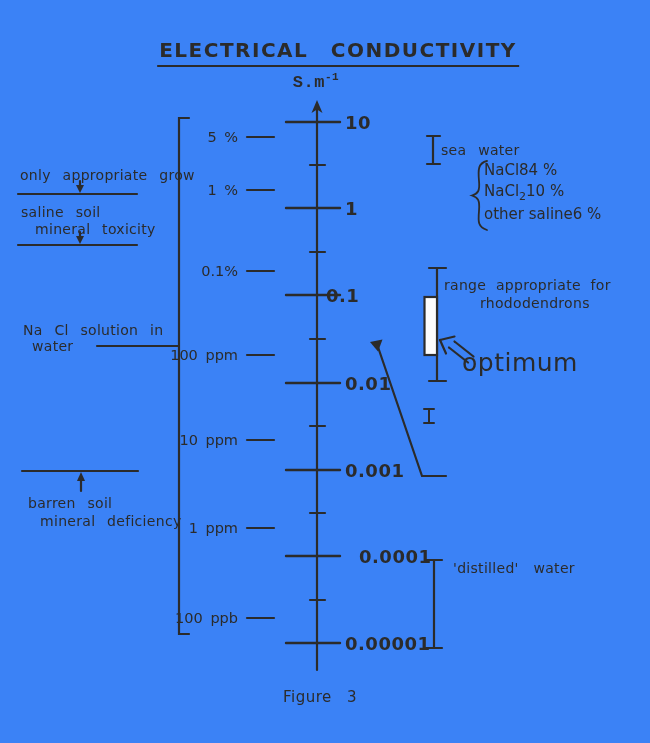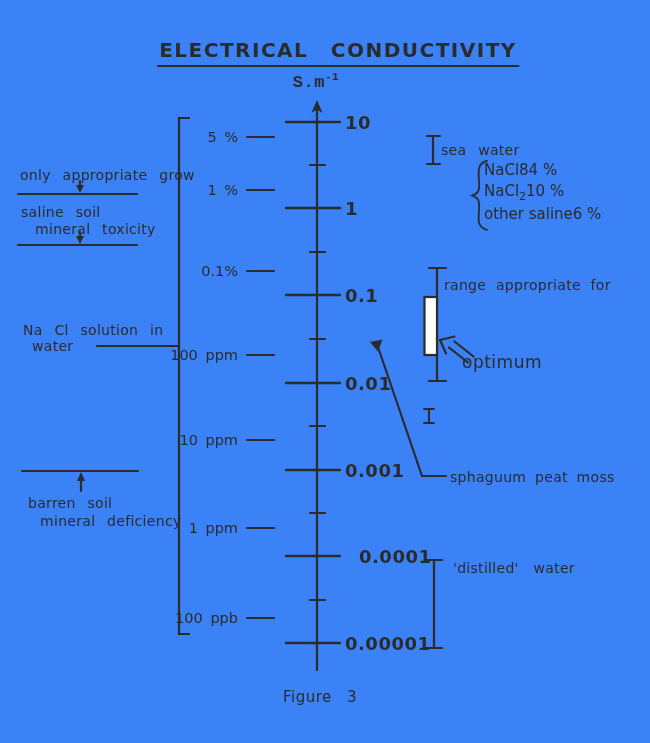--- a/index.html
+++ b/index.html
@@ -14,21 +14,21 @@
   #title{
     position:absolute;left:338px;top:38px;transform:translateX(-50%);
     font-size:20px;font-weight:bold;letter-spacing:1.5px;word-spacing:14px;
     border-bottom:2.5px solid #2b2b2b;padding:0 2px 3px 2px;white-space:nowrap;
   }
   #unit{position:absolute;left:316px;top:71px;transform:translateX(-50%);font-size:17px;font-weight:bold;letter-spacing:.5px;font-family:Liberation Mono, monospace;}
   #unit sup{font-size:11px;}
   svg{position:absolute;left:0;top:0;}
   .comp-row{position:absolute;left:484px;transform:translateY(-50%);width:132px;display:flex;font-size:15px;}
   .comp-row sub{font-size:11px;}
-  #optimum{font-size:17px;letter-spacing:.5px;}
+  #optimum{font-size:25px;letter-spacing:.5px;}
   #figcap{position:absolute;left:320px;top:688px;transform:translateX(-50%);font-size:15px;word-spacing:10px;letter-spacing:.5px;text-align:right;}
 </style>
 </head>
 <body>
 
 <div id="figure">
 
   <div id="title">ELECTRICAL CONDUCTIVITY</div>
   <div id="unit"><span>S.m</span><sup>-1</sup></div>
 
@@ -117,21 +117,21 @@
       <g>
         <line x1="434" y1="560" x2="434" y2="648"></line>
         <line x1="426" y1="560" x2="442" y2="560"></line>
         <line x1="426" y1="648" x2="442" y2="648"></line>
       </g>
     </g>
   </svg>
 
   <div class="txt ticklab" style="left:345px;top:122px">10</div>
   <div class="txt ticklab" style="left:345px;top:208px">1</div>
-  <div class="txt ticklab" style="left:345px;top:295px">0.1</div>
+  <div class="txt ticklab" style="left:326px;top:295px">0.1</div>
   <div class="txt ticklab" style="left:345px;top:383px">0.01</div>
   <div class="txt ticklab" style="left:345px;top:470px">0.001</div>
   <div class="txt ticklab" style="left:359px;top:556px">0.0001</div>
   <div class="txt ticklab" style="left:345px;top:643px">0.00001</div>
 
   <div class="txt conclab" style="left:158px;width:80px;top:137px">5 %</div>
   <div class="txt conclab" style="left:158px;width:80px;top:190px">1 %</div>
   <div class="txt conclab" style="left:158px;width:80px;top:271px">0.1%</div>
   <div class="txt conclab" style="left:158px;width:80px;top:355px">100 ppm</div>
   <div class="txt conclab" style="left:158px;width:80px;top:440px">10 ppm</div>
@@ -155,19 +155,19 @@
   <div class="comp-row" style="top:192px">
     <span><span>NaCl</span><sub>2</sub></span>
     <span>10 %</span>
   </div>
   <div class="comp-row" style="top:215px">
     <span><span>other saline</span><sub></sub></span>
     <span>6 %</span>
   </div>
 
   <div class="txt ann" style="left:444px;top:285px;word-spacing:5px">range appropriate for</div>
+  <div class="txt ann" style="left:480px;top:303px">rhododendrons</div>
   <div class="txt" id="optimum" style="left:462px;top:362px">optimum</div>
-  <div class="txt ann" style="left:450px;top:477px;word-spacing:4px">sphaguum peat moss</div>
   <div class="txt ann" style="left:453px;top:568px;word-spacing:10px">'distilled' water</div>
 
   <div id="figcap">Figure 3</div>
 
 </div>
 
 </body></html>

